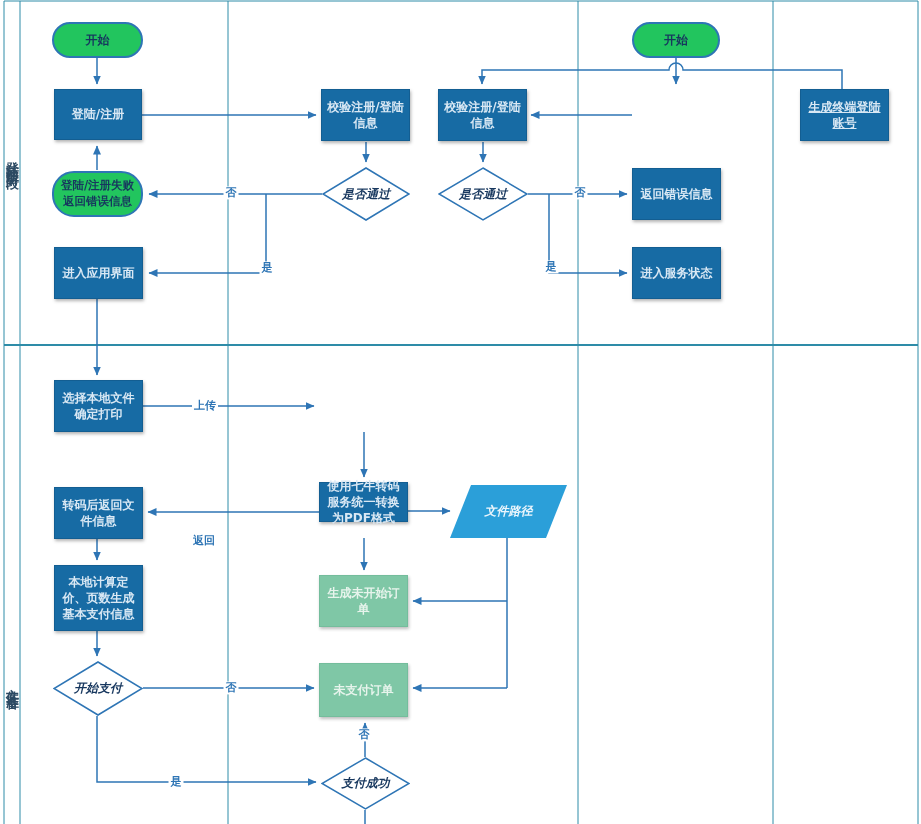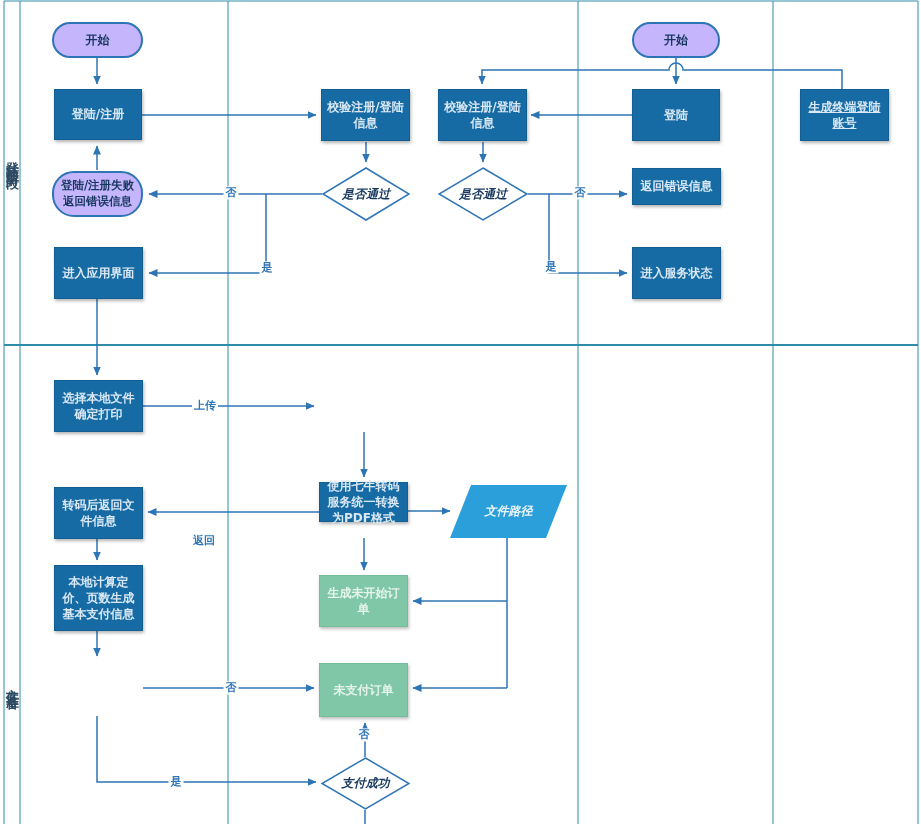--- a/index.html
+++ b/index.html
@@ -23,21 +23,21 @@
   #wires{position:absolute;left:0;top:0;width:921px;height:824px;}
   .node{position:absolute;display:flex;align-items:center;justify-content:center;
     text-align:center;box-sizing:border-box;font-size:12px;line-height:1.35;
     word-break:break-all;}
   .process{background:var(--process-fill);border:1px solid var(--process-border);
     color:var(--process-text);font-weight:bold;padding:2px 5px;
     box-shadow:1px 2px 3px rgba(40,40,40,0.35);}
   .greenbox{background:var(--green-fill);border:1px solid var(--green-border);
     color:var(--green-text);font-weight:bold;padding:12px 5px;
     box-shadow:1px 2px 3px rgba(40,40,40,0.3);}
-  .terminator{background:#c4b5fd;border:2px solid var(--connector);
+  .terminator{background:#22c55e;border:2px solid var(--connector);
     color:var(--dark-text);font-weight:bold;padding:1px 6px;}
   .shape{background:none;padding:0;font-style:italic;}
   .shape svg{position:absolute;left:0;top:0;}
   .shape .lbl{position:relative;z-index:2;font-weight:bold;}
   .diamond .lbl{color:var(--dark-text);}
   .io .lbl{color:var(--io-text);}
   .edge-label{position:absolute;transform:translate(-50%,-50%);color:var(--connector);
     font-size:11px;font-weight:bold;background:#fff;padding:0 2px;line-height:1.2;
     white-space:nowrap;z-index:3;}
   .lane-label{position:absolute;writing-mode:vertical-rl;text-orientation:upright;
@@ -121,38 +121,35 @@
   <div class="node terminator" style="left:52px;top:171px;width:91px;height:46px;border-radius:22px;font-size:11.5px;justify-content:center;">
       <span>登陆/注册失败返回错误信息</span>
     </div>
   <div class="node process" style="left:54px;top:247px;width:89px;height:52px;">
       <span>进入应用界面</span>
     </div>
 
   <div class="node terminator" style="left:632px;top:22px;width:88px;height:36px;border-radius:18px;">
       <span>开始</span>
     </div>
-  <div class="node process" style="left:632px;top:89px;width:88px;height:52px;">
-      <span>登陆</span>
-    </div>
   <div class="node process" style="left:800px;top:89px;width:89px;height:52px;text-decoration:underline;">
       <span>生成终端登陆账号</span>
     </div>
   <div class="node process" style="left:438px;top:89px;width:89px;height:52px;">
       <span>校验注册/登陆信息</span>
     </div>
 
   <div class="node shape diamond" style="left:438px;top:167px;width:90px;height:54px;">
     <svg width="90" height="54" viewBox="0 0 90 54">
         <polygon points="45,1 89,27 45,53 1,27" fill="#ffffff" stroke="#2E75B5" stroke-width="1.5"></polygon>
       </svg>
     <span class="lbl">是否通过</span>
   </div>
 
-  <div class="node process" style="left:632px;top:168px;width:89px;height:37px;">
+  <div class="node process" style="left:632px;top:168px;width:89px;height:52px;">
       <span>返回错误信息</span>
     </div>
   <div class="node process" style="left:632px;top:247px;width:89px;height:52px;">
       <span>进入服务状态</span>
     </div>
 
   <div class="node process" style="left:54px;top:380px;width:89px;height:52px;">
       <span>选择本地文件确定打印</span>
     </div>
   <div class="node process" style="left:319px;top:482px;width:89px;height:40px;">
@@ -166,20 +163,26 @@
     <span class="lbl">文件路径</span>
   </div>
 
   <div class="node process" style="left:54px;top:487px;width:89px;height:52px;">
       <span>转码后返回文件信息</span>
     </div>
   <div class="node process" style="left:54px;top:565px;width:89px;height:66px;">
       <span>本地计算定价、页数生成基本支付信息</span>
     </div>
 
+  <div class="node shape diamond" style="left:53px;top:661px;width:90px;height:55px;">
+    <svg width="90" height="55" viewBox="0 0 90 55">
+        <polygon points="45,1 89,27.5 45,54 1,27.5" fill="#ffffff" stroke="#2E75B5" stroke-width="1.5"></polygon>
+      </svg>
+    <span class="lbl">开始支付</span>
+  </div>
 
   <div class="node greenbox" style="left:319px;top:575px;width:89px;height:52px;">
       <span>生成未开始订单</span>
     </div>
   <div class="node greenbox" style="left:319px;top:663px;width:89px;height:54px;">
       <span>未支付订单</span>
     </div>
 
   <div class="node shape diamond" style="left:321px;top:757px;width:89px;height:53px;">
     <svg width="89" height="53" viewBox="0 0 89 53">

